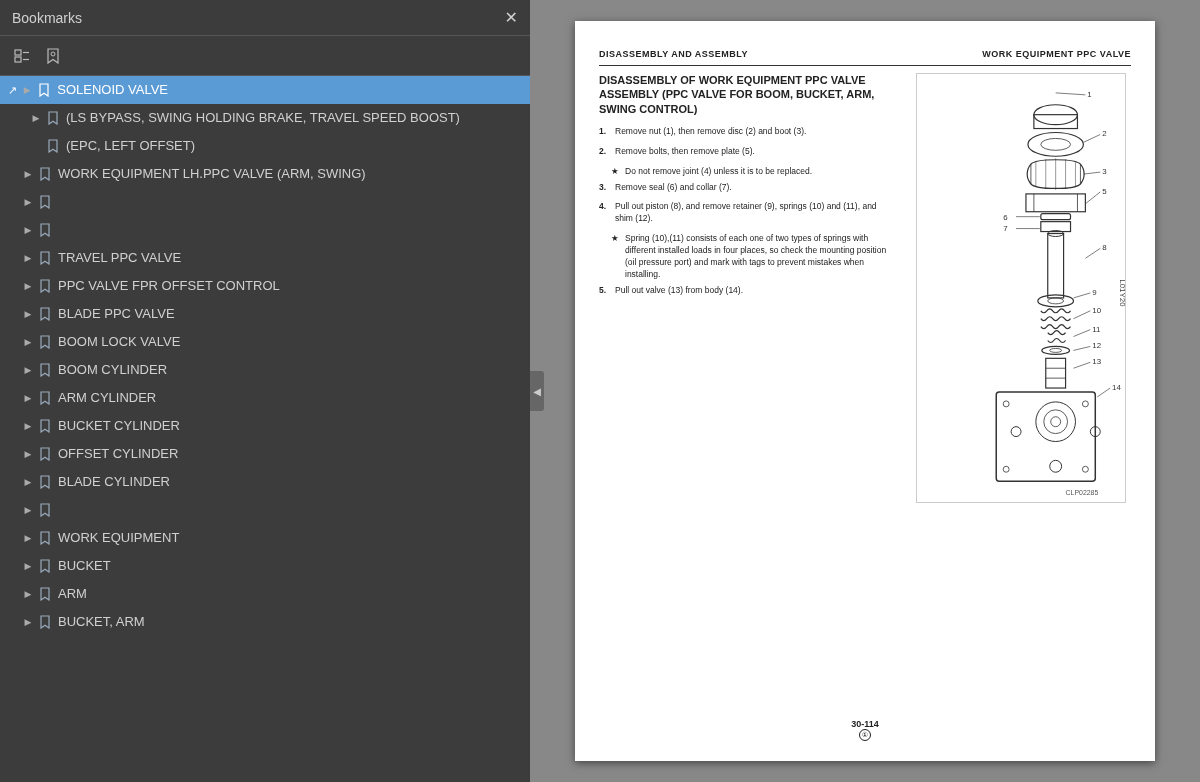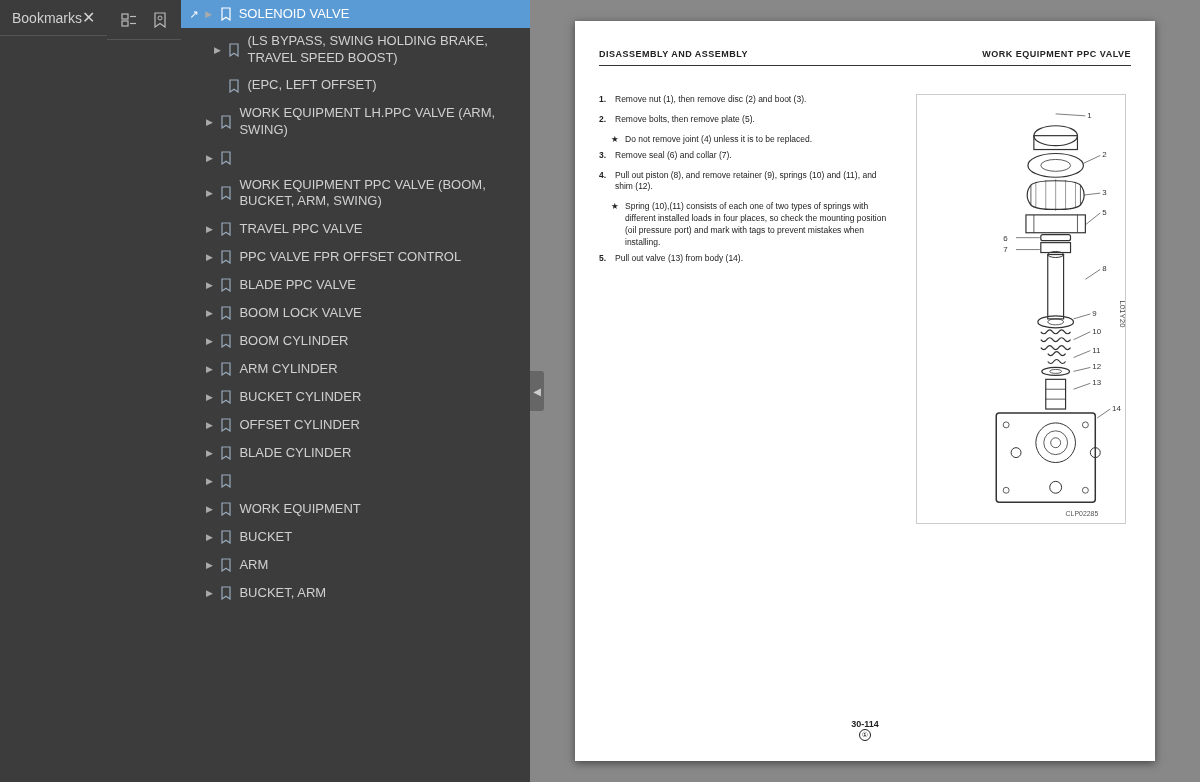--- a/index.html
+++ b/index.html
@@ -11,21 +11,21 @@
       overflow: hidden;
       background: #3a3a3a;
     }
 
     
     .left-panel {
       width: 530px;
       height: 782px;
       background: #3c3c3c;
       display: flex;
-      flex-direction: row;
+      flex-direction: column;
       flex-shrink: 0;
     }
 
     .bookmarks-header {
       display: flex;
       align-items: center;
       justify-content: space-between;
       padding: 8px 12px;
       background: #3c3c3c;
       border-bottom: 1px solid #555;
@@ -178,21 +178,21 @@
       position: relative;
       overflow: hidden;
       display: flex;
       flex-direction: column;
     }
 
     .doc-header {
       display: flex;
       justify-content: space-between;
       align-items: flex-start;
-      margin-bottom: 28px;
+      margin-bottom: 7px;
       border-bottom: 1px solid #333;
       padding-bottom: 6px;
     }
 
     .doc-header-left {
       font-size: 9px;
       font-weight: bold;
       color: #222;
       letter-spacing: 0.5px;
     }
@@ -376,21 +376,20 @@
         </span>
       </div>
       <div class="bookmark-item">
         <span style="width: 12px; flex-shrink: 0; display: inline-block;"></span>
         <span class="expand-arrow" style="font-size: 9px;">▶</span>
         <span class="bookmark-icon">
           <svg viewBox="0 0 12 14" fill="none" stroke="#9ab" stroke-width="1.2">
       <path d="M2 1 h8 v12 l-4-2.8 -4 2.8 z"></path>
     </svg>
         </span>
-        <span class="bookmark-label">WORK EQUIPMENT PPC VALVE (BOOM, BUCKET, ARM, SWING)</span>
       </div>
       <div class="bookmark-item">
         <span style="width: 12px; flex-shrink: 0; display: inline-block;"></span>
         <span class="expand-arrow" style="font-size: 9px;">▶</span>
         <span class="bookmark-icon">
           <svg viewBox="0 0 12 14" fill="none" stroke="#9ab" stroke-width="1.2">
       <path d="M2 1 h8 v12 l-4-2.8 -4 2.8 z"></path>
     </svg>
         </span>
         <span class="bookmark-label">TRAVEL PPC VALVE</span>
@@ -531,20 +530,21 @@
   <div class="collapse-handle">◀</div>
 
   <div class="document-page">
     <div class="doc-header">
       <span class="doc-header-left">DISASSEMBLY AND ASSEMBLY</span>
       <span class="doc-header-right">WORK EQUIPMENT PPC VALVE</span>
     </div>
 
     <div class="doc-body">
       <div class="doc-text-col">
+        <div class="doc-title">DISASSEMBLY OF WORK EQUIPMENT PPC VALVE ASSEMBLY (PPC VALVE FOR BOOM, BUCKET, ARM, SWING CONTROL)</div>
 
         <div class="doc-step">
           <span class="doc-step-num">1.</span>
           <span class="doc-step-text">Remove nut (1), then remove disc (2) and boot (3).</span>
         </div>
         <div class="doc-step">
           <span class="doc-step-num">2.</span>
           <span class="doc-step-text">Remove bolts, then remove plate (5).</span>
         </div>
         <div class="doc-note">

